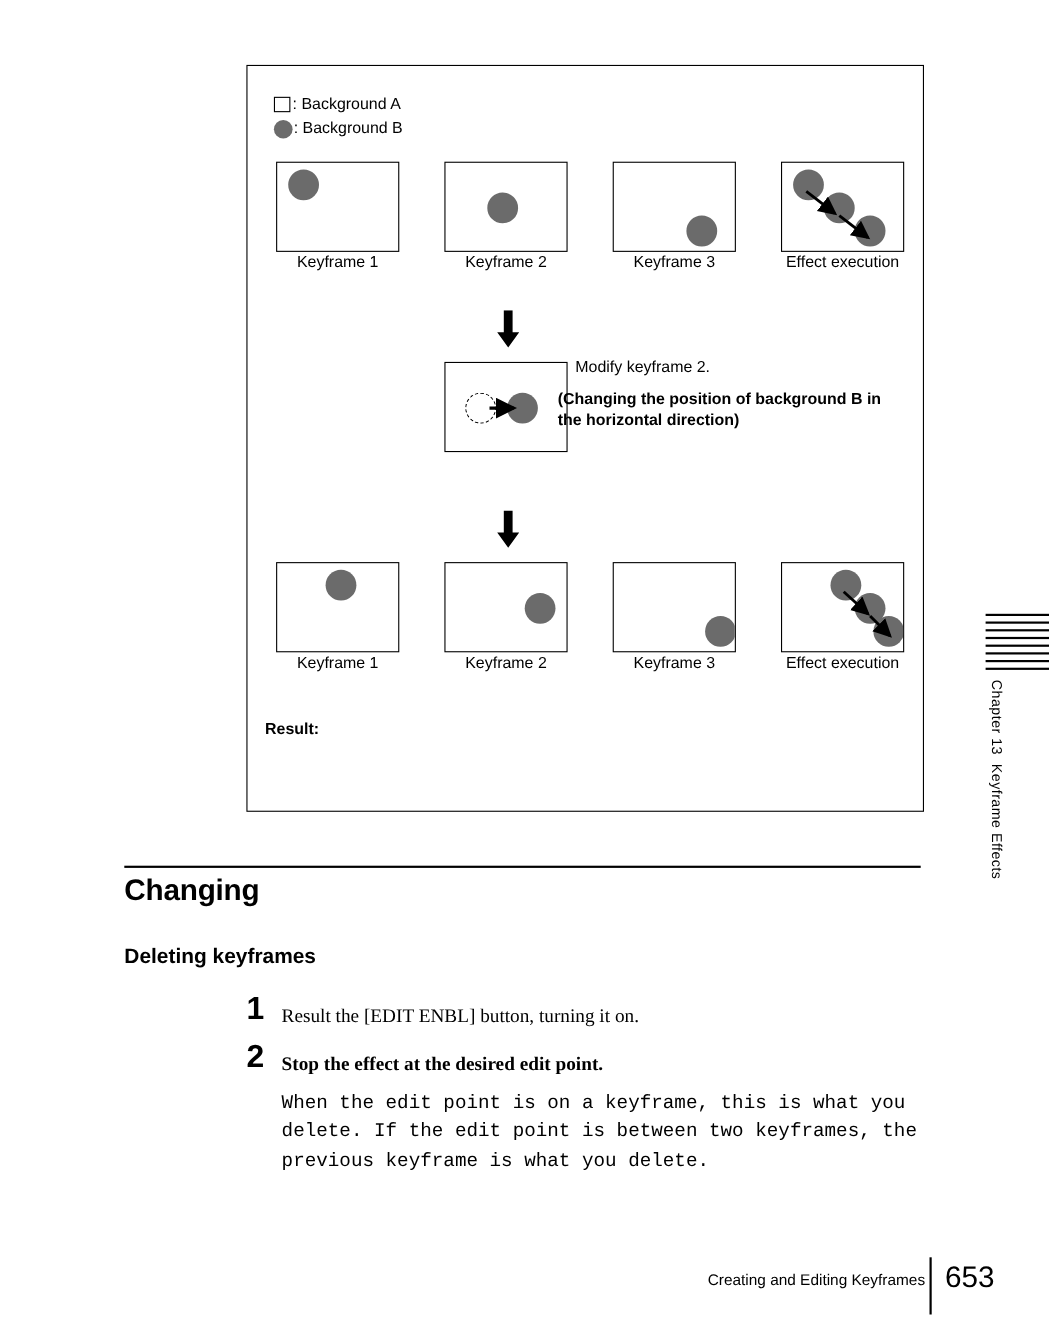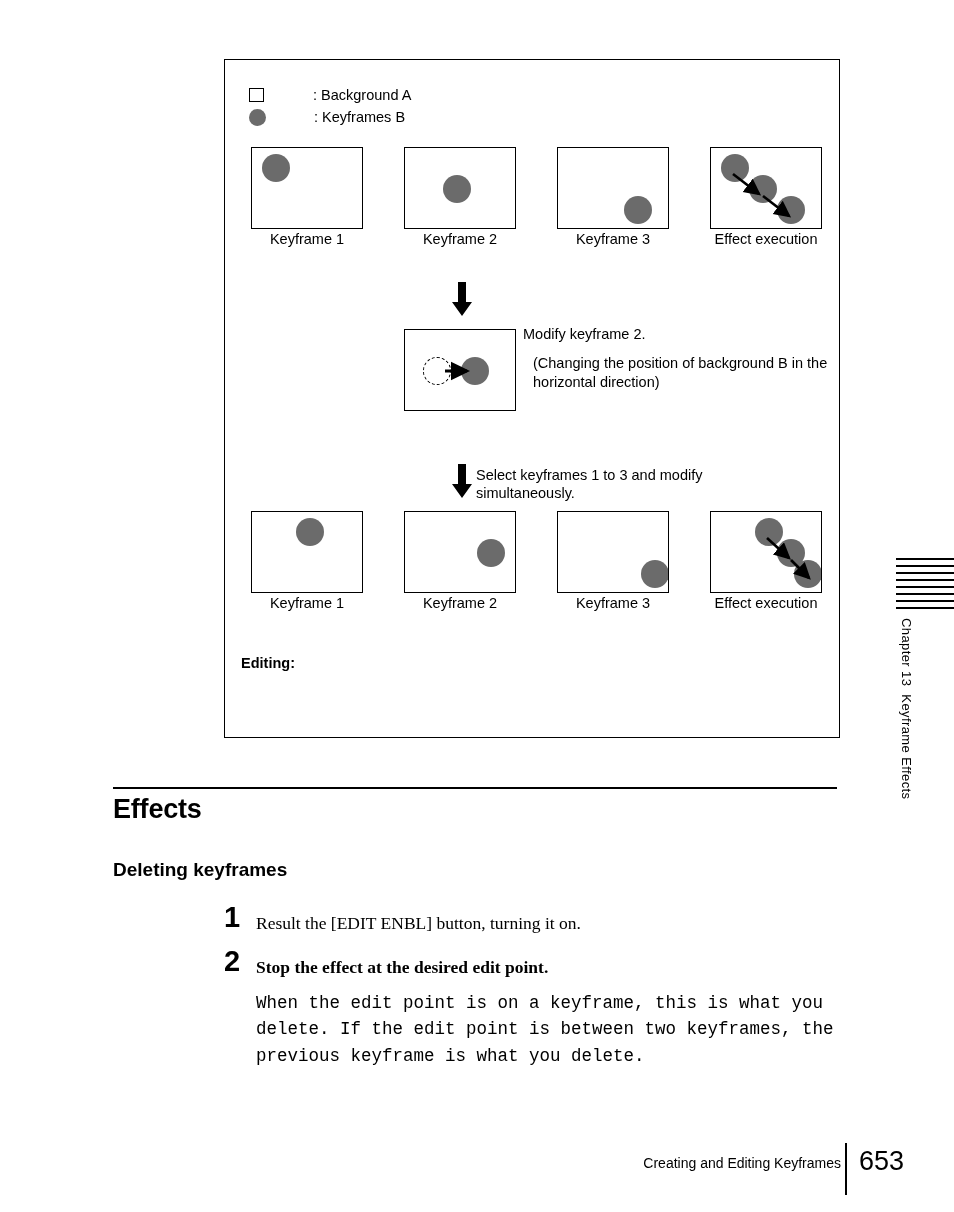--- a/index.html
+++ b/index.html
@@ -49,21 +49,21 @@
     background: #fff;
     margin-right: 2px;
   }
   .legend-swatch-ci {
     width: 17px;
     height: 17px;
     border-radius: 50%;
     background: #6b6b6b;
     margin-right: 1px;
   }
-  .legend-label { white-space: pre; margin-left: 47px; }
+  .legend-label { white-space: pre; }
 
   
   .kf {
     position: absolute;
     width: 112px;
     height: 82px;
     border: 1.5px solid #000;
     box-sizing: border-box;
     background: #fff;
     overflow: hidden;
@@ -231,21 +231,21 @@
 
 <div id="figure-box">
 
   <div class="legend">
     <div class="legend-row">
       <span class="legend-swatch-sq"></span>
       <span class="legend-label">: Background A</span>
     </div>
     <div class="legend-row">
       <span class="legend-swatch-ci"></span>
-      <span class="legend-label">: Keyframes B</span>
+      <span class="legend-label">: Background B</span>
     </div>
   </div>
 
   <div class="kf" style="left:26px; top:87px;">
     <span class="dot" style="left:10px; top:6px;"></span>
   </div>
   <div class="kf" style="left:179px; top:87px;">
     <span class="dot" style="left:38px; top:27px;"></span>
   </div>
   <div class="kf" style="left:332px; top:87px;">
@@ -285,27 +285,25 @@
       <defs>
         <marker id="mk3" markerWidth="7" markerHeight="7" refX="5.5" refY="3.2" orient="auto">
           <path d="M0,0 L6.5,3.2 L0,6.4 z" fill="#000"></path>
         </marker>
       </defs>
       <line x1="40" y1="41" x2="62" y2="41" stroke="#000" stroke-width="3" marker-end="url(#mk3)"></line>
     </svg>
   </div>
 
   <div class="callout-bold" style="left:298px; top:265px; width:300px;">Modify keyframe 2.</div>
-  <div class="callout-reg" style="left:308px; top:294px; width:300px;">(Changing the position of background B in the horizontal direction)</div>
+  <div class="callout-reg" style="left:282px; top:294px; width:300px;font-weight:bold;">(Changing the position of background B in the horizontal direction)</div>
 
   <svg class="down-arrow" style="left:225px; top:404px;" width="24" height="36" viewBox="0 0 24 36">
     <path d="M8,0 h8 v20 h6 L12,34 L2,20 h6 z" fill="#000"></path>
   </svg>
-  <div class="callout-bold" style="left:251px; top:406px; width:300px;">Select keyframes 1 to 3 and modify</div>
-  <div class="callout-bold" style="left:251px; top:424px; width:300px;">simultaneously.</div>
 
   <div class="kf" style="left:26px; top:451px;">
     <span class="dot" style="left:44px; top:6px;"></span>
   </div>
   <div class="kf" style="left:179px; top:451px;">
     <span class="dot" style="left:72px; top:27px;"></span>
   </div>
   <div class="kf" style="left:332px; top:451px;">
     <span class="dot" style="left:83px; top:48px;"></span>
   </div>
@@ -326,26 +324,26 @@
       <line x1="80" y1="48" x2="98" y2="66" stroke="#000" stroke-width="2.6" marker-end="url(#mk5)"></line>
     </svg>
   </div>
 
   <div class="kf-caption" style="left:12px; top:535px;">Keyframe 1</div>
   <div class="kf-caption" style="left:165px; top:535px;">Keyframe 2</div>
   <div class="kf-caption" style="left:318px; top:535px;">Keyframe 3</div>
   <div class="kf-caption" style="left:471px; top:535px;">Effect execution</div>
 
   <div id="result-block">
-    <div class="rb-title">Editing:</div>
+    <div class="rb-title">Result:</div>
   </div>
 </div>
 
 <div id="rule-line"></div>
-<div id="h-deletion">Effects</div>
+<div id="h-deletion">Changing</div>
 <div id="h-deleting-keyframes">Deleting keyframes</div>
 
 <div class="step">
   <div class="step-num" style="left:224px; top:903px;">1</div>
   <div class="step-text" style="left:256px; top:911px; width:580px;">Result the [EDIT ENBL] button, turning it on.</div>
 </div>
 <div class="step">
   <div class="step-num" style="left:224px; top:947px;">2</div>
   <div class="step-text" style="left:256px; top:955px; width:580px;font-weight:bold;">Stop the effect at the desired edit point.</div>
 </div>

